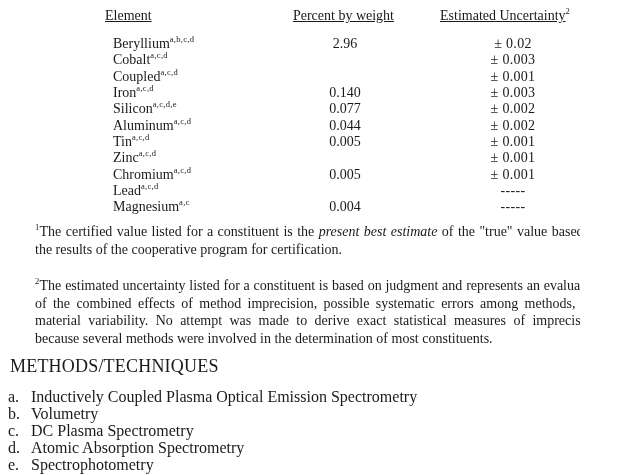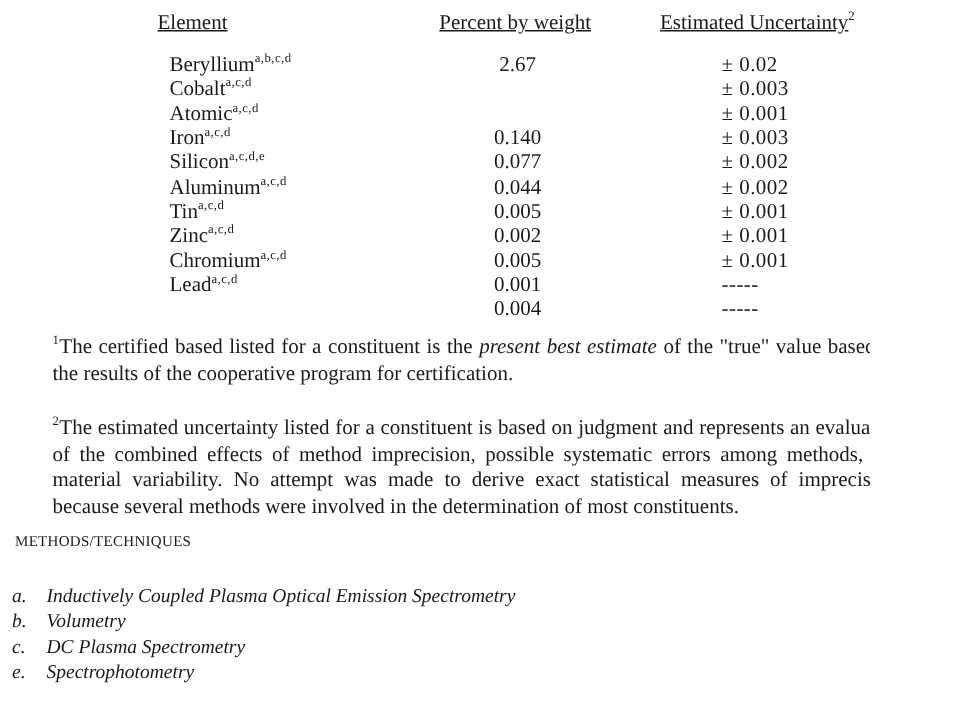--- a/index.html
+++ b/index.html
@@ -31,42 +31,41 @@
 
   .tbl-header { position: absolute; top: 8px; left: 0; width: 635px; height: 20px; }
   .h-el  { position: absolute; left: 105px; }
   .h-val { position: absolute; left: 288px; width: 106px; text-align: right; }
   .h-unc { position: absolute; left: 440px; width: 166px; text-align: left; }
 
   .tbl-body { position: absolute; top: 36px; left: 0; width: 635px; }
   .trow { position: relative; height: 16.35px; line-height: 16.35px; padding-left: 48px; }
   .c-el  { position: absolute; left: 113px; white-space: nowrap; }
   .c-val { position: absolute; left: 293px; width: 104px; text-align: center; }
-  .c-unc { position: absolute; left: 481px; width: 64px; text-align: left; letter-spacing: 0.3px; }
+  .c-unc { position: absolute; left: 481px; width: 64px; text-align: center; letter-spacing: 0.3px; }
 
   .footnote {
     position: absolute;
     left: 35px; width: 567px;
     text-align: justify;
     line-height: 17.6px;
   }
   .fn1 { top: 223px; }
   .fn2 { top: 277px; }
 
   .methods-heading {
     position: absolute;
     left: 10px; top: 356px;
-    font-size: 10px;
+    font-size: 18px;
     letter-spacing: 0.2px;
   }
   .methods-list {
     position: absolute;
     left: 8px; top: 388px;
-    font-size: 13px;
-    font-style: italic;
+    font-size: 16px;
   }
   .m-item { height: 17px; line-height: 17px; white-space: nowrap; }
   .m-letter { display: inline-block; width: 23px; }
 </style>
 </head>
 <body>
 
 <div class="page">
 
   <div class="certified-clip">
@@ -75,29 +74,29 @@
 
   <div class="tbl-header">
     <span class="h-el u">Element</span>
     <span class="h-val u">Percent by weight</span>
     <span class="h-unc"><span class="u">Estimated Uncertainty</span><sup>2</sup></span>
   </div>
 
   <div class="tbl-body">
     <div class="trow">
       <span class="c-el"><span>Beryllium</span><sup>a,b,c,d</sup></span>
-      <span class="c-val">2.67</span>
+      <span class="c-val">2.96</span>
       <span class="c-unc">± 0.02</span>
     </div>
     <div class="trow">
       <span class="c-el"><span>Cobalt</span><sup>a,c,d</sup></span>
       <span class="c-unc">± 0.003</span>
     </div>
     <div class="trow">
-      <span class="c-el"><span>Atomic</span><sup>a,c,d</sup></span>
+      <span class="c-el"><span>Coupled</span><sup>a,c,d</sup></span>
       <span class="c-unc">± 0.001</span>
     </div>
     <div class="trow">
       <span class="c-el"><span>Iron</span><sup>a,c,d</sup></span>
       <span class="c-val">0.140</span>
       <span class="c-unc">± 0.003</span>
     </div>
     <div class="trow">
       <span class="c-el"><span>Silicon</span><sup>a,c,d,e</sup></span>
       <span class="c-val">0.077</span>
@@ -108,53 +107,55 @@
       <span class="c-val">0.044</span>
       <span class="c-unc">± 0.002</span>
     </div>
     <div class="trow">
       <span class="c-el"><span>Tin</span><sup>a,c,d</sup></span>
       <span class="c-val">0.005</span>
       <span class="c-unc">± 0.001</span>
     </div>
     <div class="trow">
       <span class="c-el"><span>Zinc</span><sup>a,c,d</sup></span>
-      <span class="c-val">0.002</span>
       <span class="c-unc">± 0.001</span>
     </div>
     <div class="trow">
       <span class="c-el"><span>Chromium</span><sup>a,c,d</sup></span>
       <span class="c-val">0.005</span>
       <span class="c-unc">± 0.001</span>
     </div>
     <div class="trow">
       <span class="c-el"><span>Lead</span><sup>a,c,d</sup></span>
-      <span class="c-val">0.001</span>
       <span class="c-unc">-----</span>
     </div>
     <div class="trow">
+      <span class="c-el"><span>Magnesium</span><sup>a,c</sup></span>
       <span class="c-val">0.004</span>
       <span class="c-unc">-----</span>
     </div>
   </div>
 
-  <div class="footnote fn1"><sup>1</sup><span>The certified based listed for a constituent is the </span><i>present best estimate</i><span> of the "true" value based on the results of the cooperative program for certification.</span></div>
+  <div class="footnote fn1"><sup>1</sup><span>The certified value listed for a constituent is the </span><i>present best estimate</i><span> of the "true" value based on the results of the cooperative program for certification.</span></div>
 
   <div class="footnote fn2"><sup>2</sup><span>The estimated uncertainty listed for a constituent is based on judgment and represents an evaluation of the combined effects of method imprecision, possible systematic errors among methods, and material variability.  No attempt was made to derive exact statistical measures of imprecision, because several methods were involved in the determination of most constituents.</span></div>
 
   <div class="methods-heading">METHODS/TECHNIQUES</div>
 
   <div class="methods-list">
     <div class="m-item">
       <span class="m-letter">a.</span><span class="m-text">Inductively Coupled Plasma Optical Emission Spectrometry</span>
     </div>
     <div class="m-item">
       <span class="m-letter">b.</span><span class="m-text">Volumetry</span>
     </div>
     <div class="m-item">
       <span class="m-letter">c.</span><span class="m-text">DC Plasma Spectrometry</span>
     </div>
     <div class="m-item">
+      <span class="m-letter">d.</span><span class="m-text">Atomic Absorption Spectrometry</span>
+    </div>
+    <div class="m-item">
       <span class="m-letter">e.</span><span class="m-text">Spectrophotometry</span>
     </div>
   </div>
 
 </div>
 
 </body></html>

